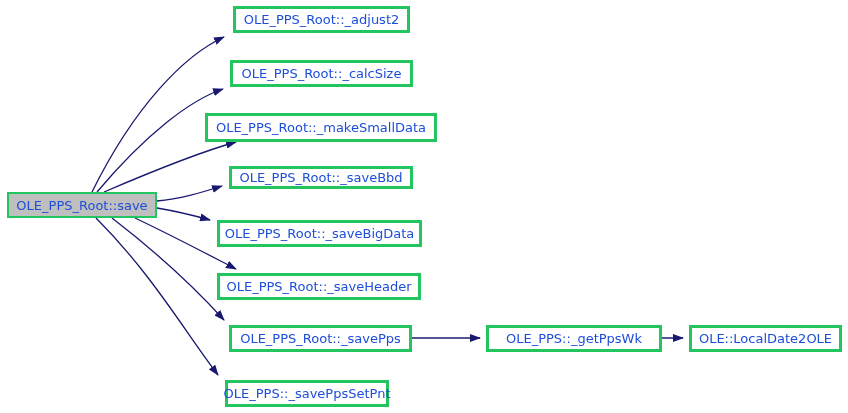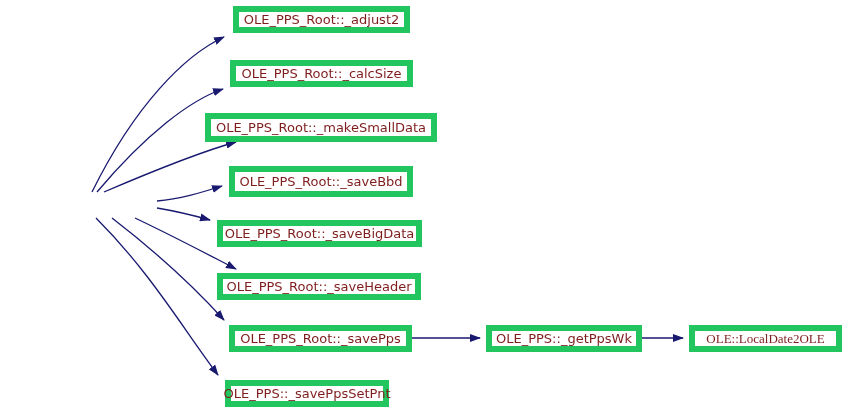--- a/index.html
+++ b/index.html
@@ -17,47 +17,47 @@
   }
   .edge-layer {
     position: absolute;
     left: 0; top: 0;
     width: 848px; height: 413px;
   }
   .node {
     position: absolute;
     box-sizing: border-box;
     background: #ffffff;
-    border: 6px solid #22c55e;
-    color: #7f1d1d;
+    border: 3px solid #22c55e;
+    color: #1d4ed8;
     font-size: 13px;
     line-height: 1;
     display: flex;
     align-items: center;
     justify-content: center;
     white-space: nowrap;
     cursor: pointer;
   }
   .node.focus {
     background: #bfbfbf;
     border-width: 2px;
     cursor: default;
   }
   
   .n-save           { left:   7px; top: 192px; width: 150px; height: 26px; }
   .n-adjust2        { left: 233px; top:   6px; width: 177px; height: 27px; }
   .n-calcsize       { left: 230px; top:  60px; width: 183px; height: 27px; text-align: right; }
   .n-makesmalldata  { left: 205px; top: 113px; width: 232px; height: 29px; }
-  .n-savebbd        { left: 229px; top: 166px; width: 184px; height: 31px; }
+  .n-savebbd        { left: 229px; top: 166px; width: 184px; height: 23px; }
   .n-savebigdata    { left: 217px; top: 220px; width: 205px; height: 27px; }
   .n-saveheader     { left: 217px; top: 273px; width: 204px; height: 27px; }
   .n-savepps        { left: 229px; top: 325px; width: 183px; height: 27px; }
   .n-saveppssetpnt  { left: 225px; top: 380px; width: 164px; height: 27px; }
-  .n-getppswk       { left: 486px; top: 325px; width: 156px; height: 27px; }
-  .n-localdate2ole  { left: 689px; top: 325px; width: 153px; height: 27px; font-family: Liberation Serif, serif; }
+  .n-getppswk       { left: 486px; top: 325px; width: 176px; height: 27px; }
+  .n-localdate2ole  { left: 689px; top: 325px; width: 153px; height: 27px; }
 
   .edge {
     fill: none;
     stroke: #191970;
     stroke-width: 1.3px;
   }
 </style>
 </head>
 <body>
 
@@ -74,20 +74,21 @@
     <path class="edge" d="M 104,192 C 160,168 200,152 236,142" marker-end="url(#arrow)"></path>
     <path class="edge" d="M 157,201 C 180,199 200,193 222,186" marker-end="url(#arrow)"></path>
     <path class="edge" d="M 157,208 C 175,211 192,215 210,220" marker-end="url(#arrow)"></path>
     <path class="edge" d="M 135,218 C 175,237 205,253 236,269" marker-end="url(#arrow)"></path>
     <path class="edge" d="M 112,218 C 160,255 195,288 224,320" marker-end="url(#arrow)"></path>
     <path class="edge" d="M 96,218 C 150,272 182,327 218,375" marker-end="url(#arrow)"></path>
     <path class="edge" d="M 412,338 L 480,338" marker-end="url(#arrow)"></path>
     <path class="edge" d="M 642,338 L 683,338" marker-end="url(#arrow)"></path>
   </svg>
 
+  <div class="node focus n-save">OLE_PPS_Root::save</div>
 
   <div class="node n-adjust2">OLE_PPS_Root::_adjust2</div>
 
   <div class="node n-calcsize">OLE_PPS_Root::_calcSize</div>
 
   <div class="node n-makesmalldata">OLE_PPS_Root::_makeSmallData</div>
 
   <div class="node n-savebbd">OLE_PPS_Root::_saveBbd</div>
 
   <div class="node n-saveheader">OLE_PPS_Root::_saveHeader</div>

